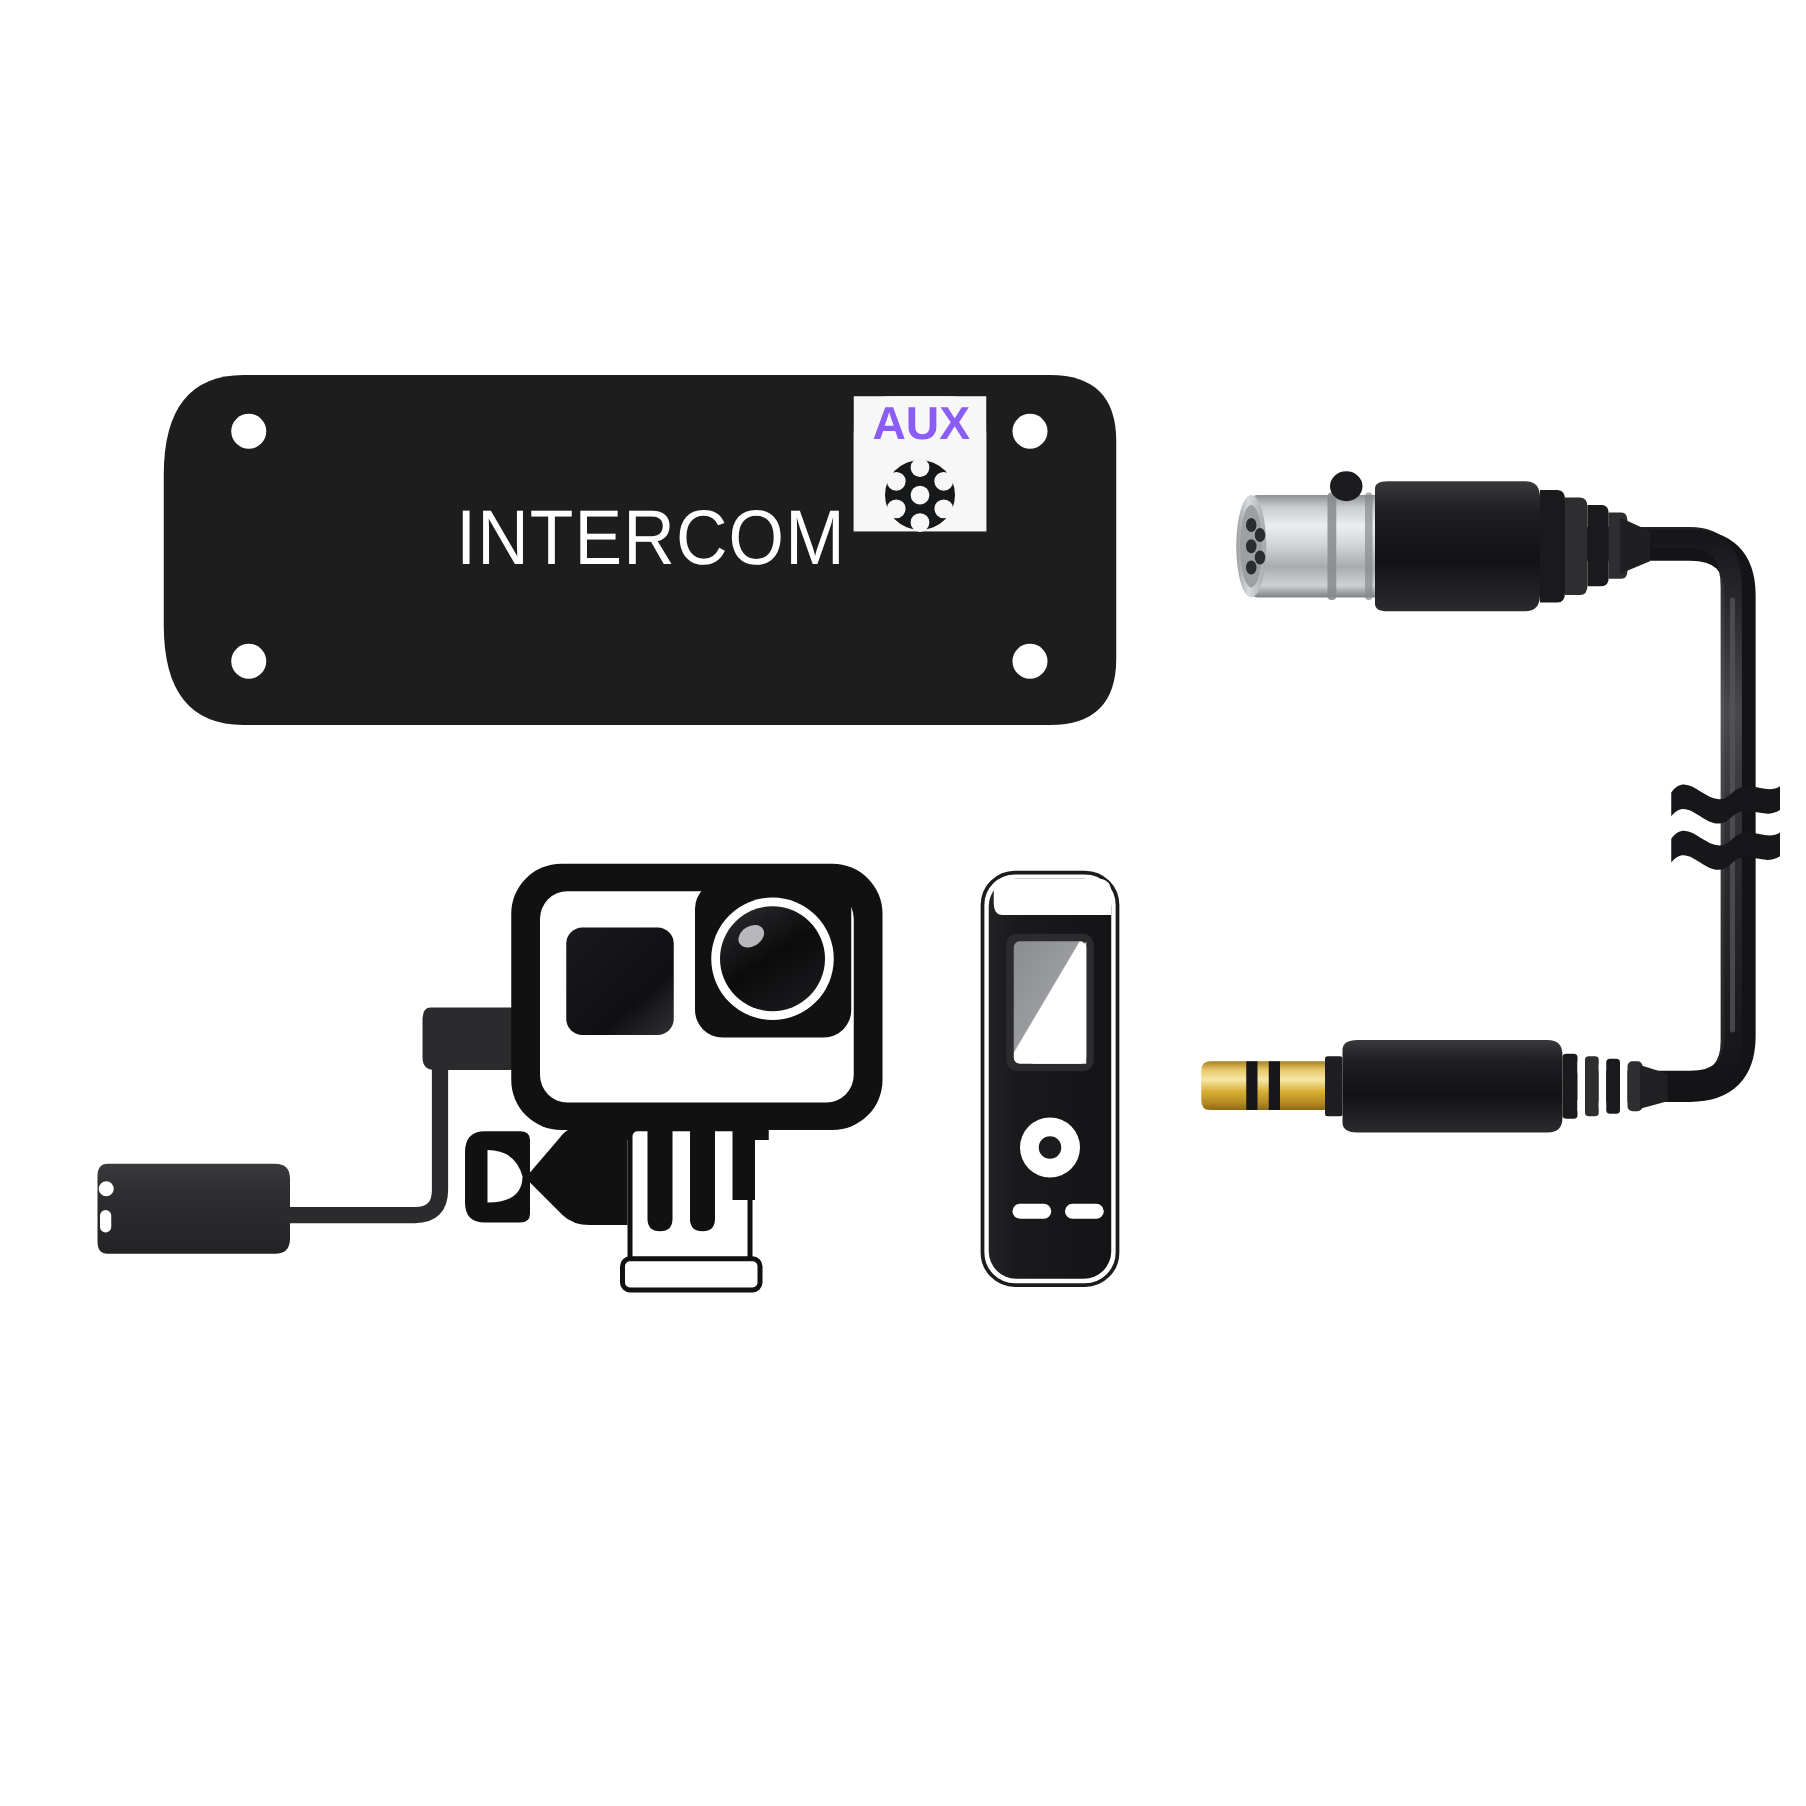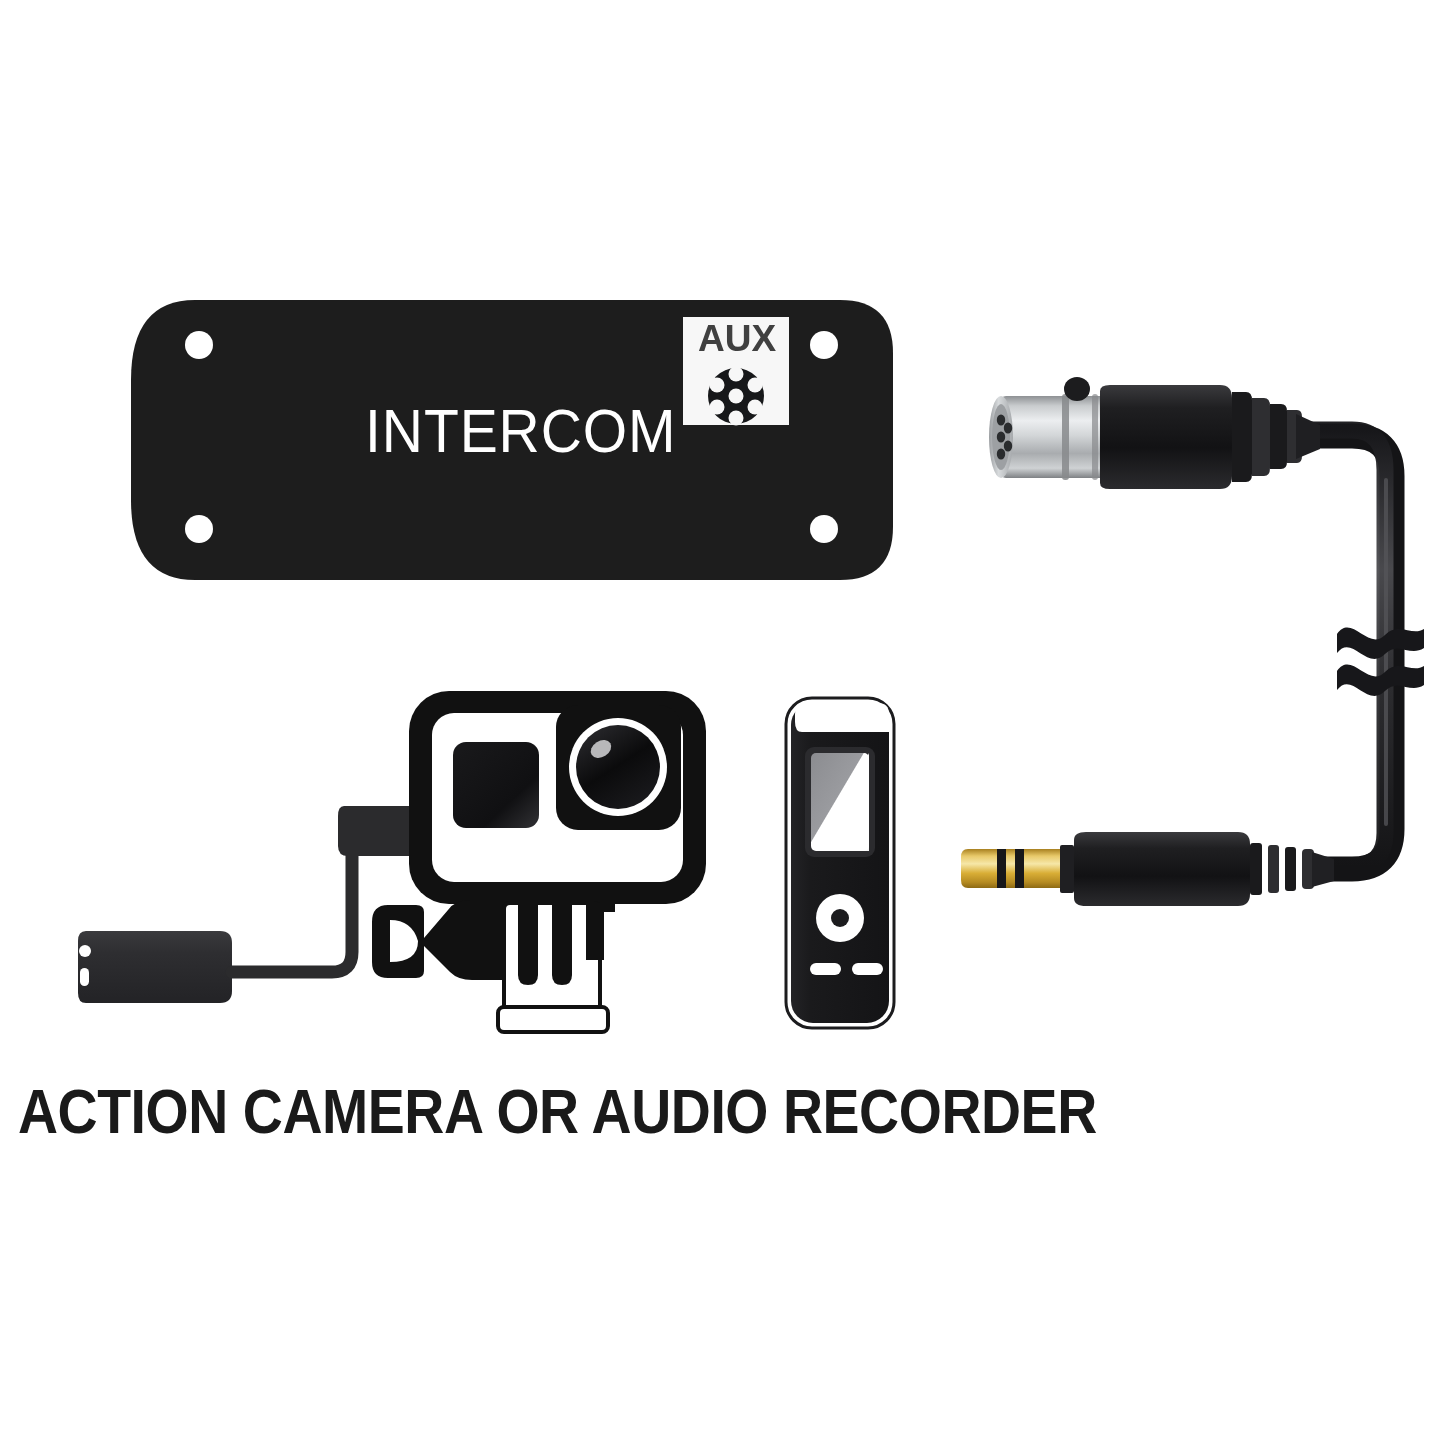--- a/index.html
+++ b/index.html
@@ -63,21 +63,21 @@
   .aux-label {
     position: absolute;
     left: 694px;
     top: 319px;
     width: 86px;
     text-align: center;
     font-family: "Liberation Sans Narrow", "Liberation Sans", sans-serif;
     font-weight: bold;
     font-size: 37px;
     line-height: 40px;
-    color: #404040;
+    color: #8b5cf6;
     letter-spacing: 0px;
   }
 </style>
 </head>
 <body>
 
 <div id="stage">
 
   <svg class="layer" viewBox="0 0 1445 1445" xmlns="http://www.w3.org/2000/svg">
     <defs>
@@ -407,17 +407,14 @@
       <rect x="810" y="963" width="31" height="12" rx="6" fill="#ffffff"></rect>
       <rect x="852" y="963" width="31" height="12" rx="6" fill="#ffffff"></rect>
     </g>
 
   </svg>
 
   <div class="panel-label">INTERCOM</div>
 
   <div class="aux-label">AUX</div>
 
-  <div class="caption-layer">
-    <div class="caption-text">ACTION CAMERA OR AUDIO RECORDER</div>
-  </div>
 
 </div>
 
 </body></html>

